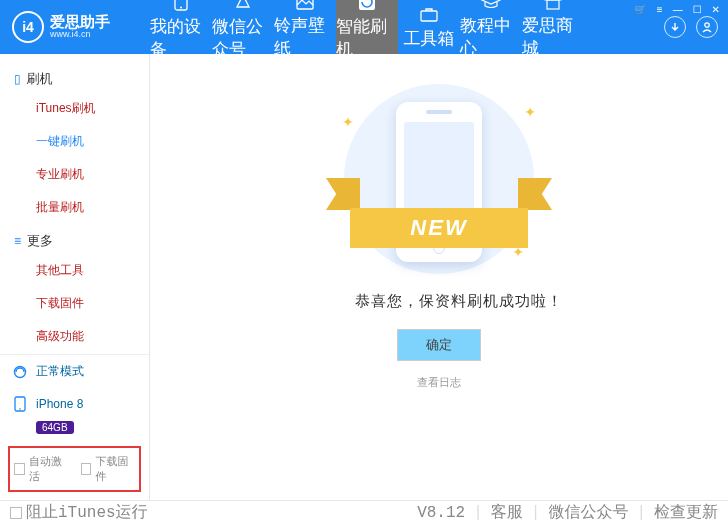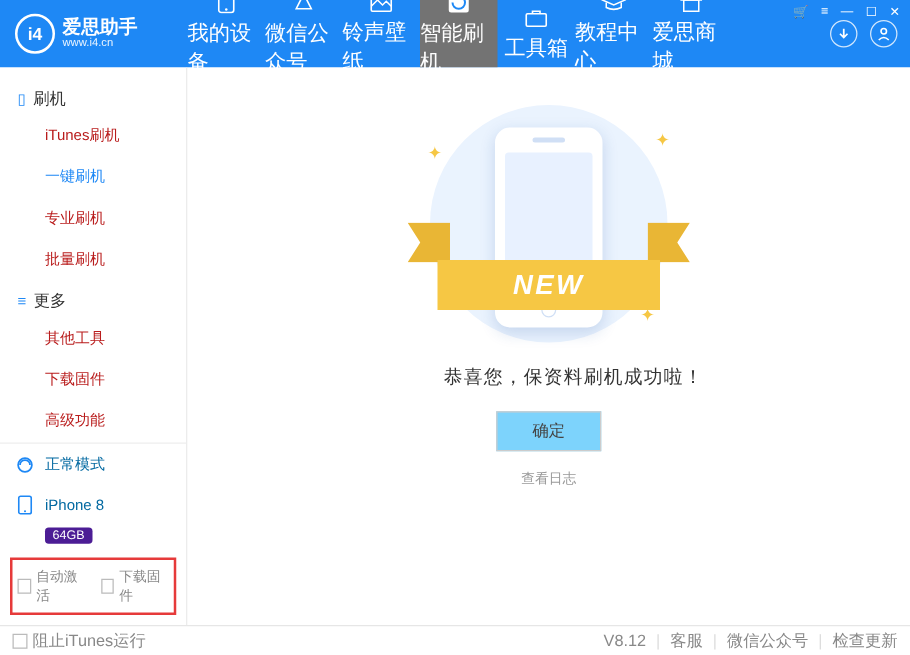--- a/index.html
+++ b/index.html
@@ -55,21 +55,21 @@
 .ribbon-left { left:0; clip-path: polygon(0 0, 100% 0, 100% 100%, 0 100%, 30% 50%); }
 .ribbon-right { right:0; clip-path: polygon(0 0, 100% 0, 70% 50%, 100% 100%, 0 100%); }
 .spark { position:absolute; font-size: 14px; color:#f6c744; }
 .spark.s1{ left:8px; top:30px;} .spark.s2{ right:8px; top:20px;} .spark.s3{ right:20px; bottom:14px;} .spark.s4{ left:24px; bottom:28px;}
 
 .msg { font-size: 15px; color: #333; margin-bottom: 18px; letter-spacing: 1px; margin-left: 40px; }
 .ok-btn { border: 1px solid #ccc; background: #7dd3fc; padding: 6px 28px; font-size: 13px; color: #444; cursor: pointer; margin-bottom: 14px; }
 .log-link { font-size: 11px; color: #999; cursor: pointer; }
 
 
-.footer { height: 24px; border-top: 1px solid #e6e6e6; display: flex; align-items: center; font-size: 13px; color: #888; padding: 0 10px; }
+.footer { height: 24px; border-top: 1px solid #e6e6e6; display: flex; align-items: center; font-size: 16px; color: #888; padding: 0 10px; font-family: Liberation Mono, monospace; }
 .footer-left { display:flex; align-items:center; gap:4px; }
 .footer-right { margin-left: auto; display: flex; align-items: center; gap: 8px; }
 .fsep { color: #ddd; }
 
 svg { display: block; }
 </style>
 </head>
 <body>
 
 <div class="winbtns">

